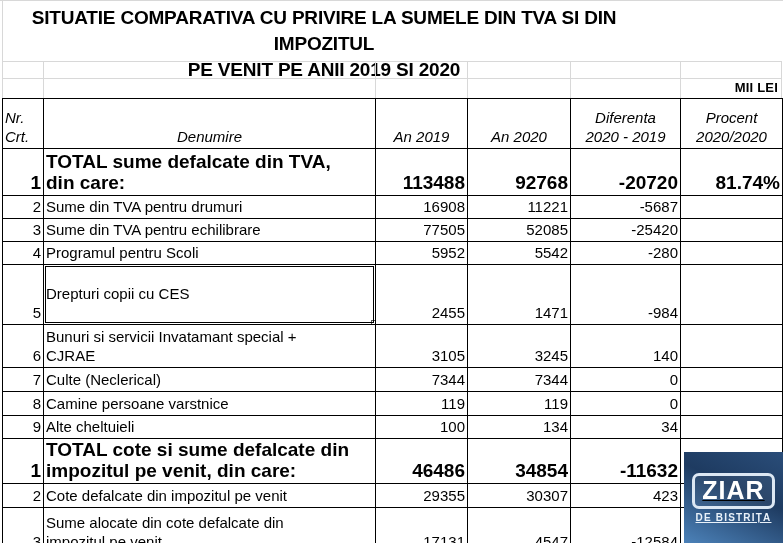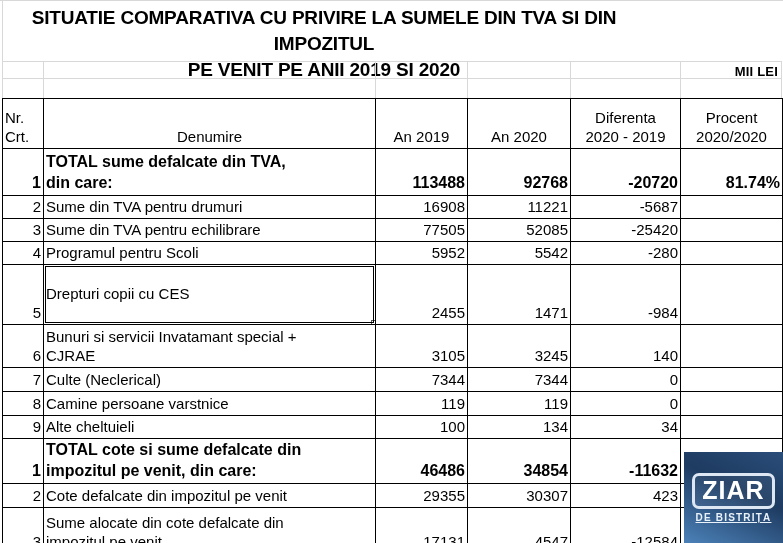--- a/index.html
+++ b/index.html
@@ -11,39 +11,39 @@
   .title {
     position:absolute; top:5px; left:0; width:648px;
     text-align:center; font-weight:bold; font-size:19px; line-height:26px;
     white-space:pre-line; letter-spacing:-0.2px;
   }
   
   .gl { position:absolute; background:#d8d8d8; }
   .gl.h { height:1px; }
   .gl.v { width:1px; }
   .mii-lei {
-    position:absolute; top:64px; right:5px;
+    position:absolute; top:80px; right:5px;
     font-weight:bold; font-size:13px; letter-spacing:0.2px;
   }
   
   table.main {
     position:absolute; left:2px; top:98px; width:780px;
     border-collapse:collapse; table-layout:fixed;
   }
   table.main td {
     border:1px solid #000; vertical-align:bottom;
     font-size:15px; line-height:19px; padding:0 2px 2px 2px; overflow:hidden;
   }
-  thead td { text-align:center; white-space:pre-line; line-height:21px; }
+  thead td { text-align:center; white-space:pre-line; line-height:21px;font-style:italic; }
   thead tr { height:50px; }
   td.h-nr { text-align:left; padding-left:4px; }
   td.nr   { text-align:right; padding-right:3px; }
   td.name { text-align:left; padding-left:4px; white-space:pre-line; }
   td.num  { text-align:right; padding-right:5px; }
-  tr.bold td { font-weight:bold; font-size:16px; line-height:21px; }
+  tr.bold td { font-weight:bold; font-size:19px; line-height:21px; }
   tbody tr:nth-child(1)  { height:47px; }
   tbody tr:nth-child(2)  { height:23px; }
   tbody tr:nth-child(3)  { height:23px; }
   tbody tr:nth-child(4)  { height:23px; }
   tbody tr:nth-child(5)  { height:23px; }
   tbody tr:nth-child(6)  { height:43px; }
   tbody tr:nth-child(7)  { height:24px; }
   tbody tr:nth-child(8)  { height:24px; }
   tbody tr:nth-child(9)  { height:23px; }
   tbody tr:nth-child(10) { height:43px; }
@@ -60,20 +60,21 @@
   }
   
   .logo {
     position:absolute; right:0; bottom:0; width:99px; height:91px; z-index:5;
     background:linear-gradient(205deg, #2a4d79 0%, #1e3b61 42%, #4c82b9 100%);
     display:flex; flex-direction:column; align-items:center; justify-content:center; gap:3px;
   }
   .ziar-box {
     border:3px solid #dce7f3; border-radius:7px; padding:0 7px 2px 7px;
     background:rgba(255,255,255,0.06);
+    text-decoration:underline;
   }
   .ziar-box span {
     color:#ffffff; font-weight:bold; font-size:25px; letter-spacing:1px; line-height:28px;
   }
   .ziar-sub {
     color:#e9f1f9; font-size:10px; font-weight:bold; letter-spacing:1.2px;text-decoration:underline;
   }
 </style>
 </head>
 <body>

